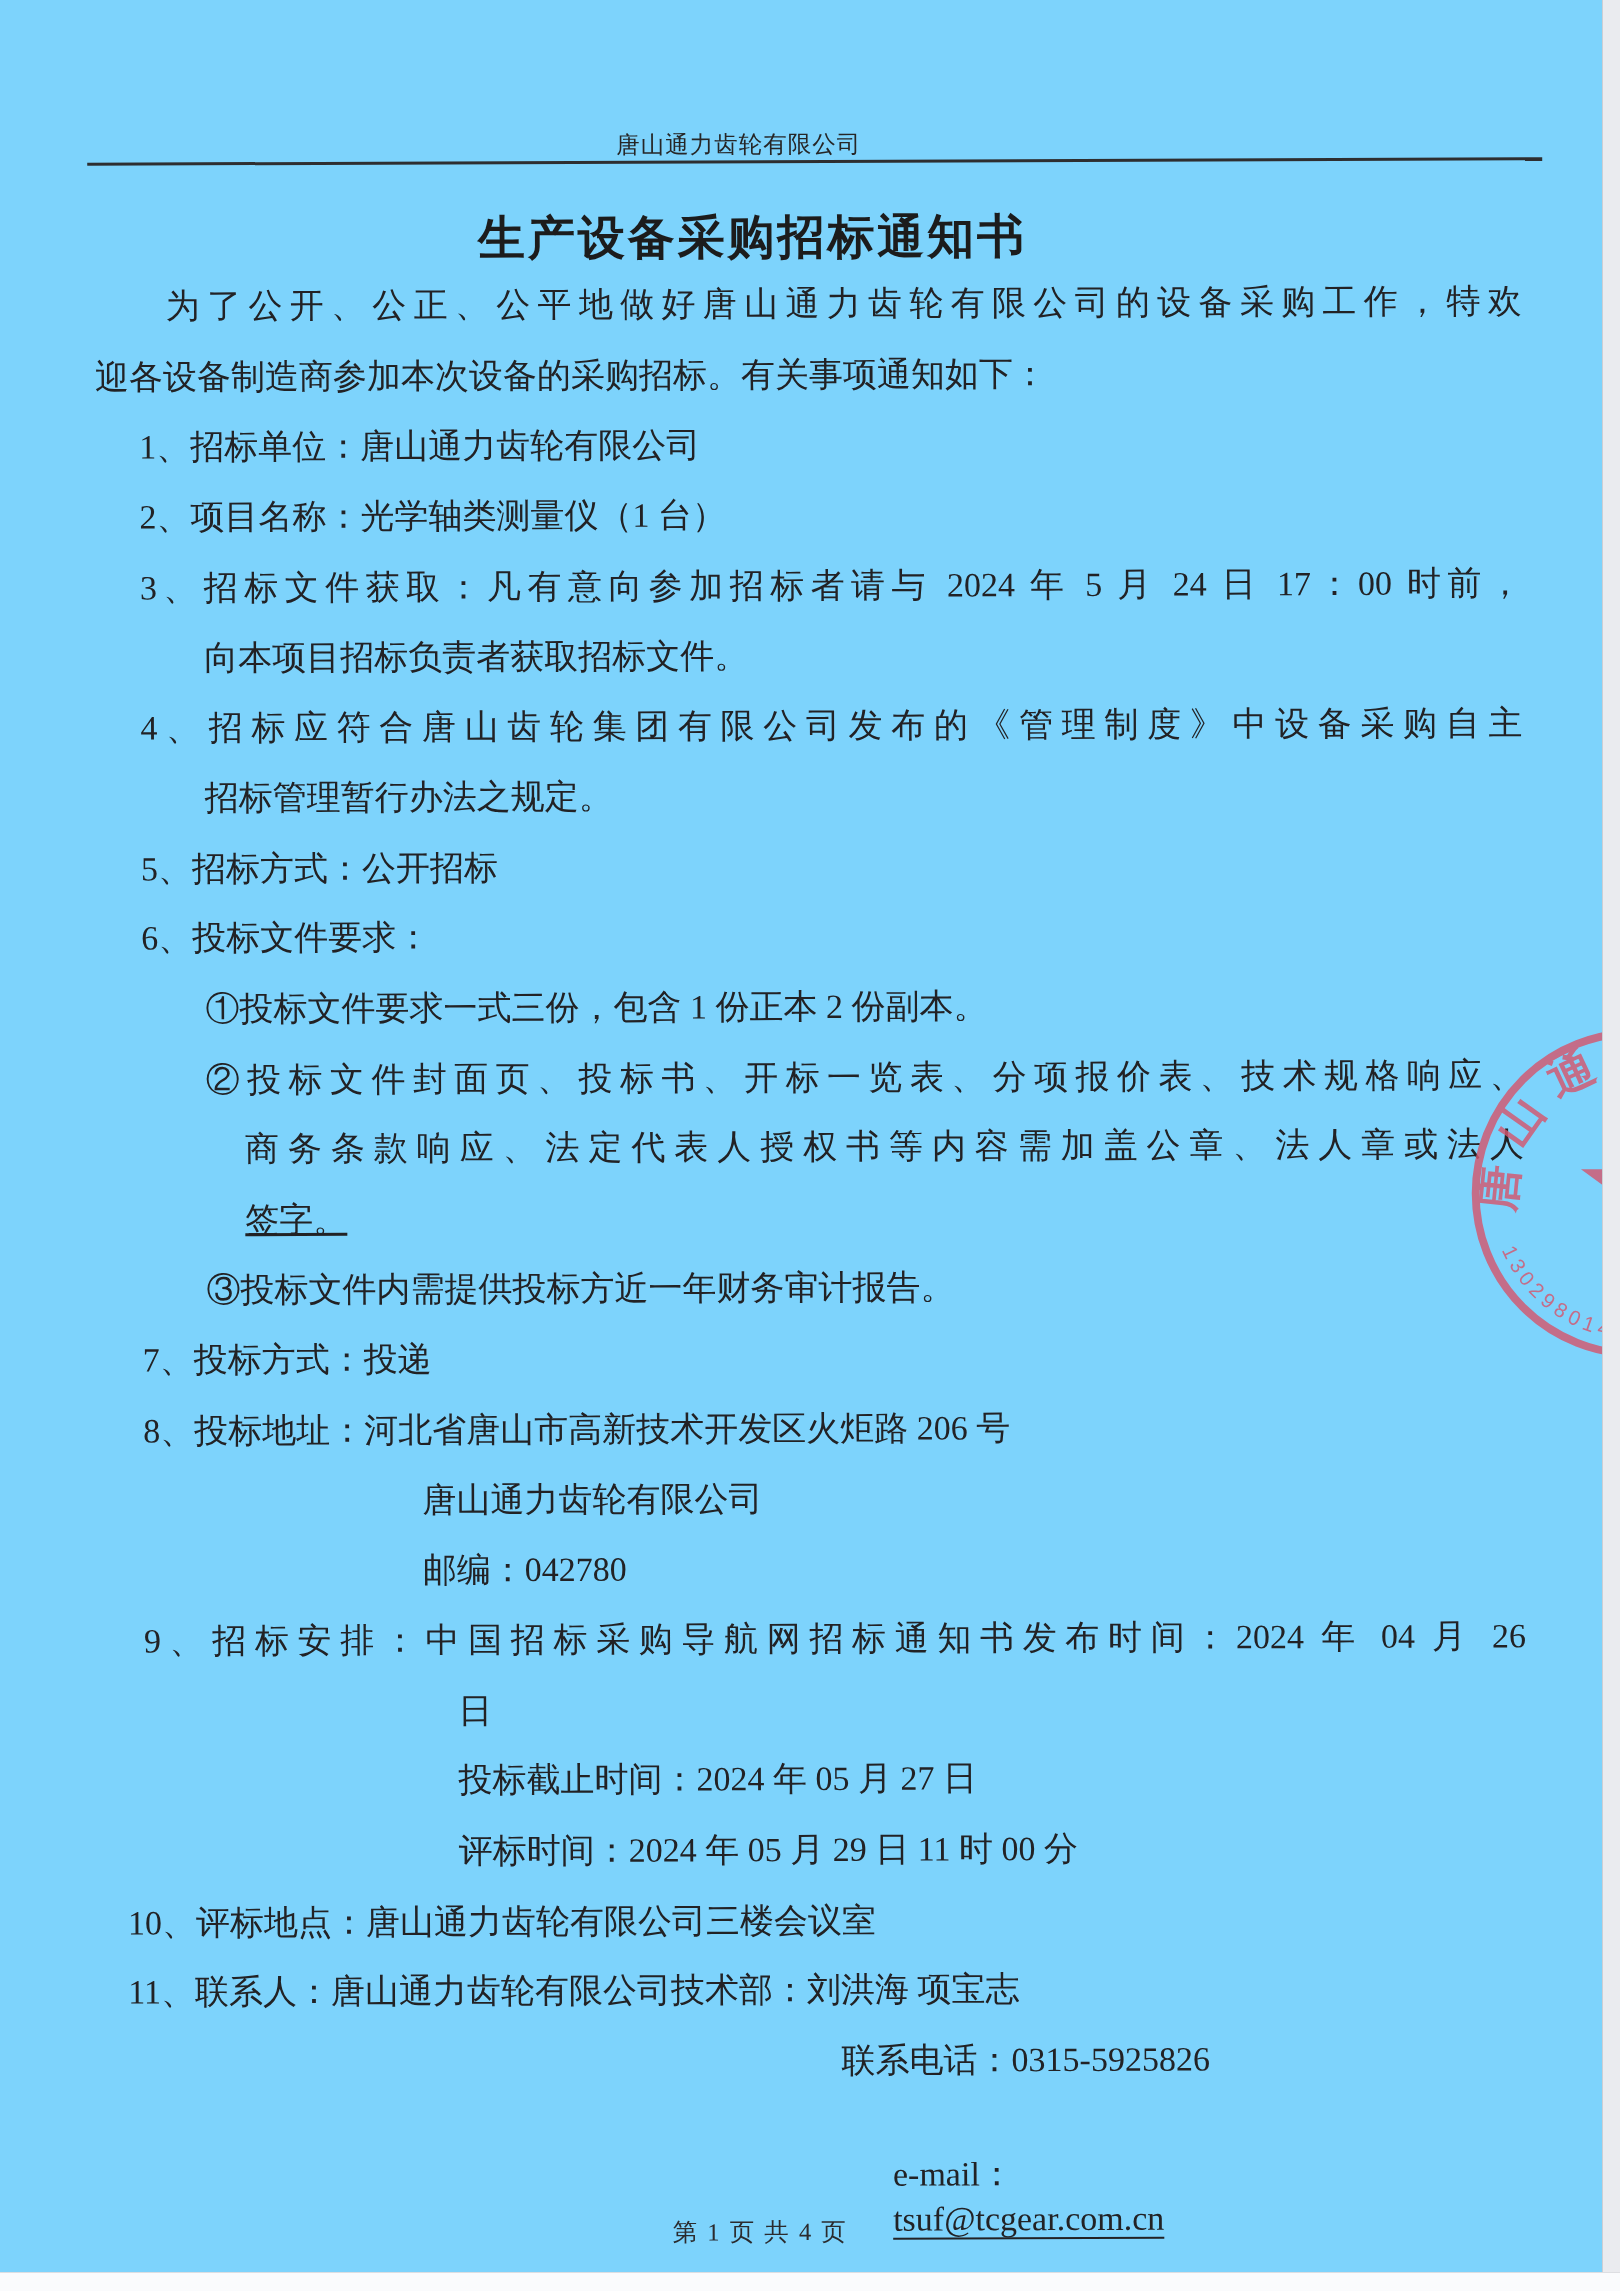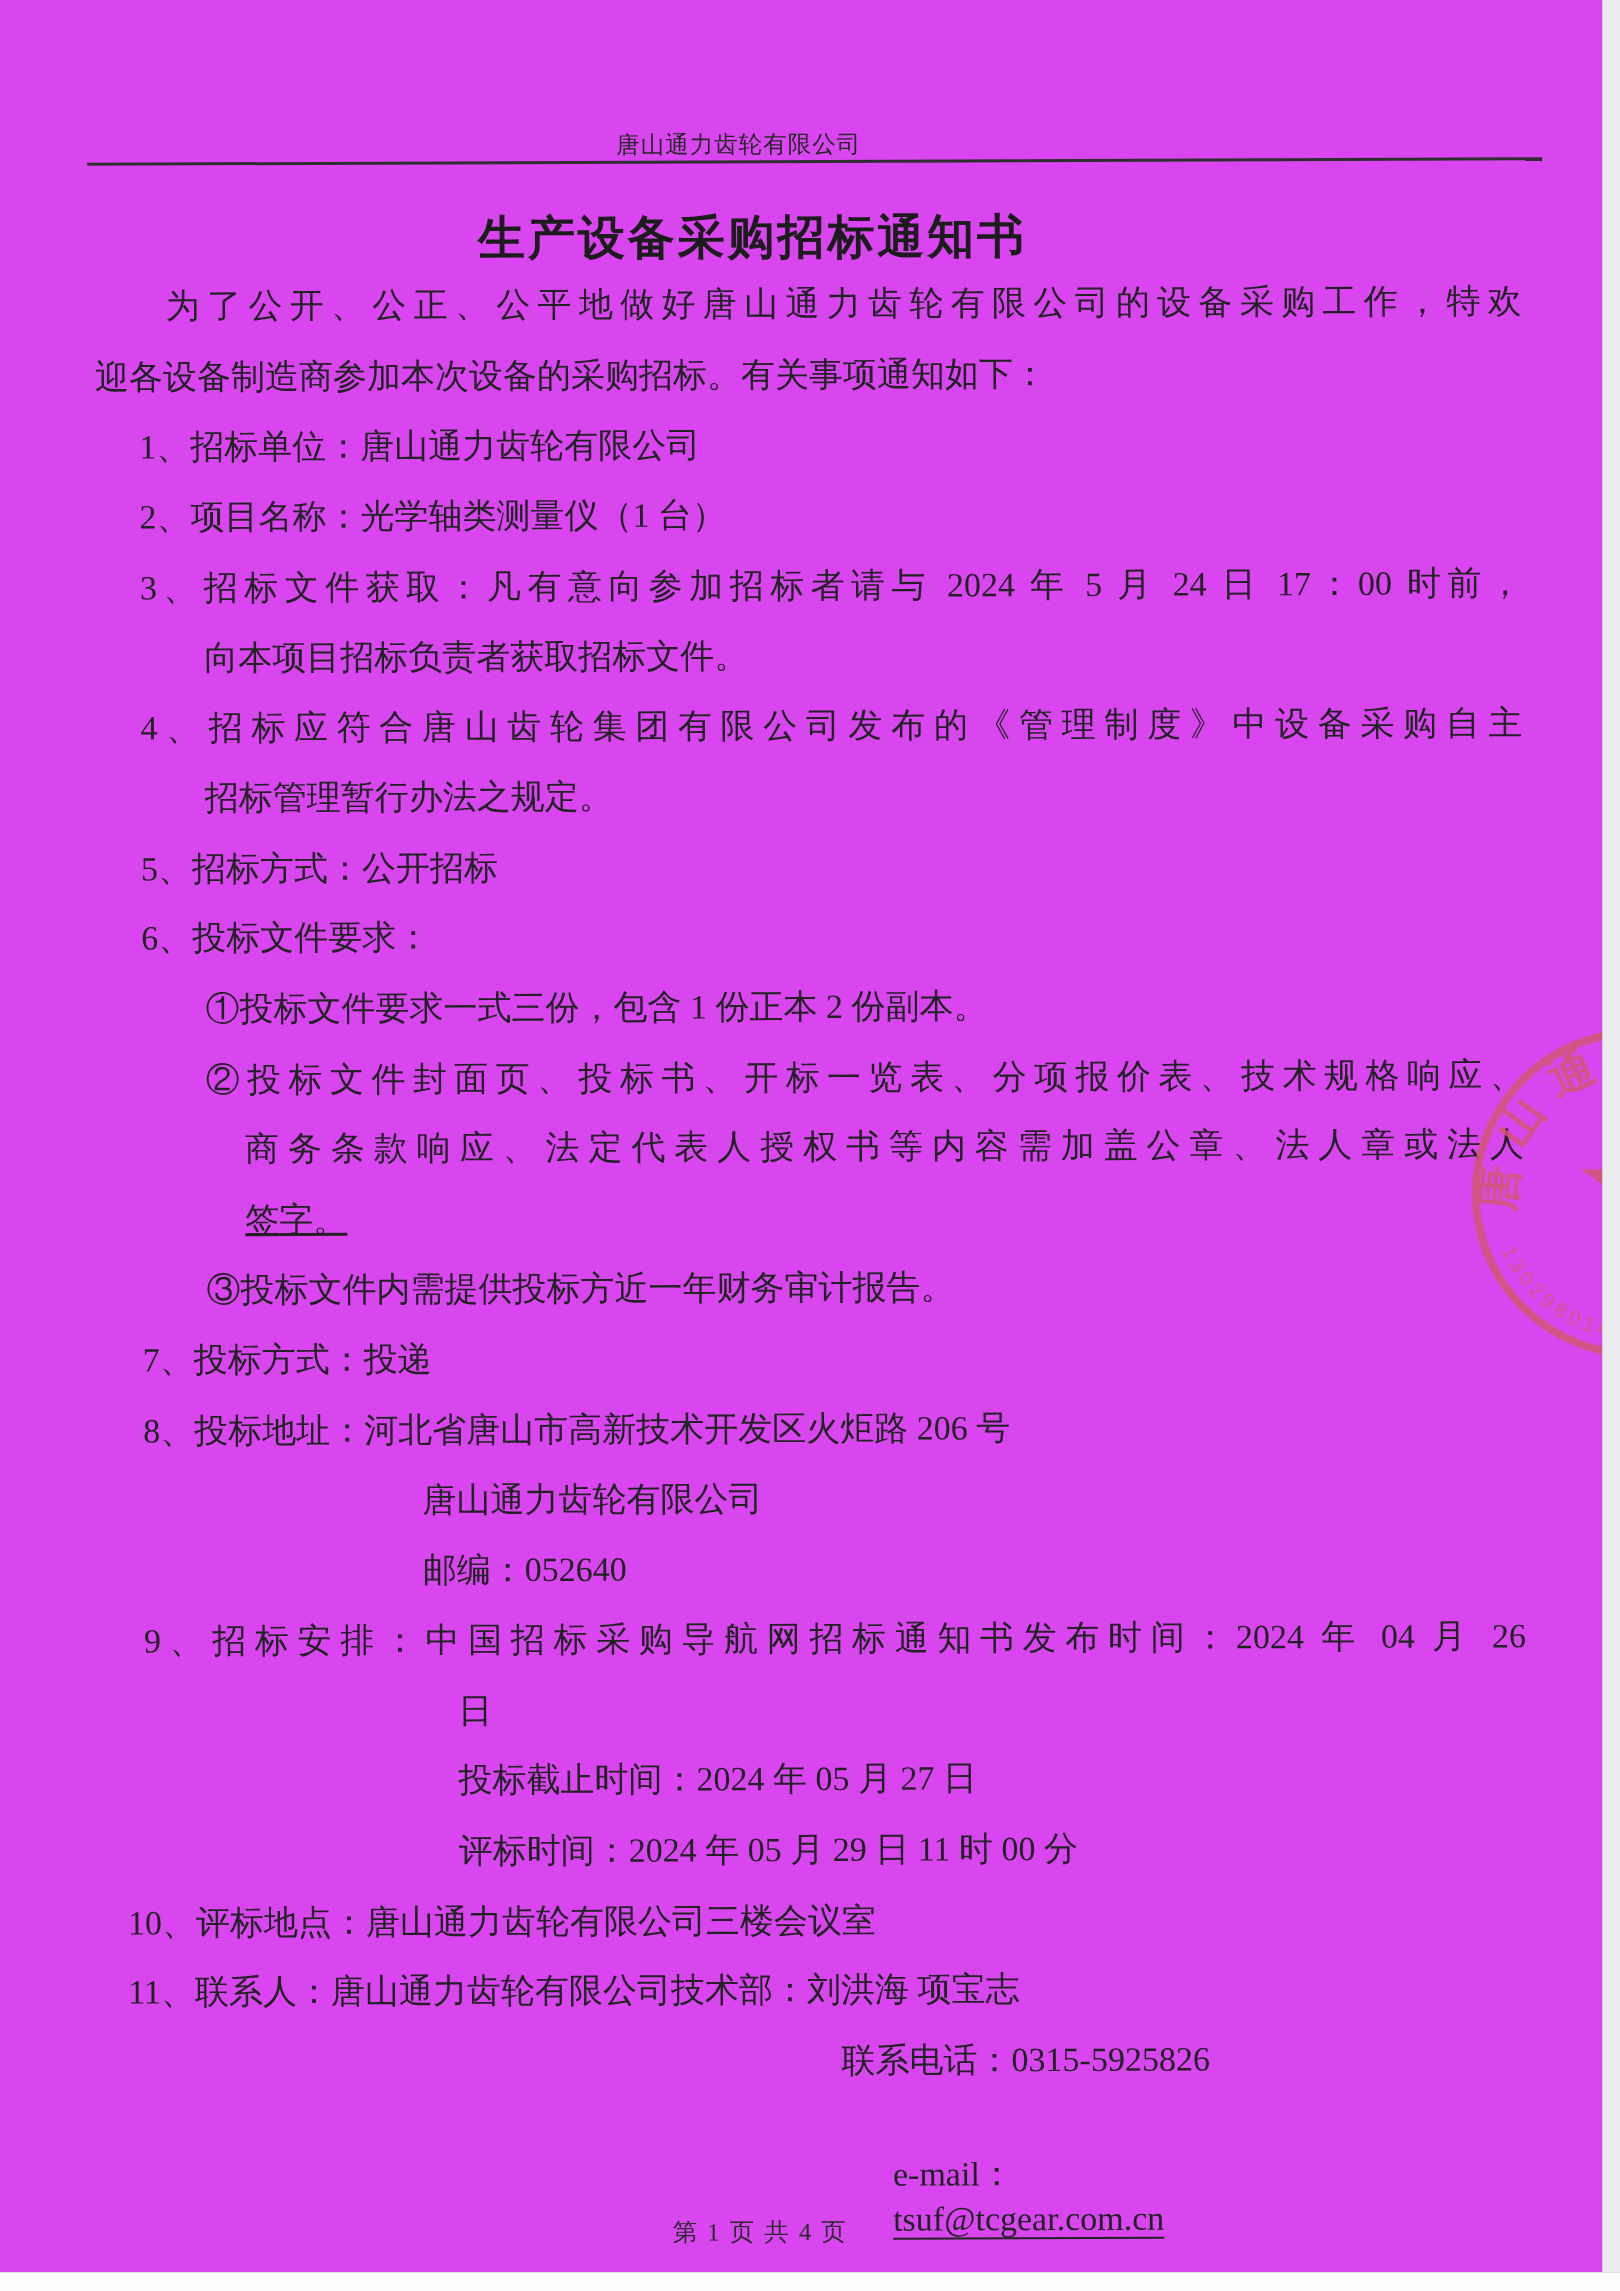--- a/index.html
+++ b/index.html
@@ -1,19 +1,19 @@
 <!DOCTYPE html>
 <html><head>
 <meta charset="utf-8">
 <style>
   html,body{margin:0;padding:0;background:#d9dadd;}
   .page{
     position:relative;
     width:1620px;height:2292px;
-    background:#d946ef;
+    background:#7dd3fc;
     overflow:hidden;
     font-family:"Liberation Serif","DejaVu Serif",serif;
     color:#262626;
   }
   .content{position:absolute;inset:0;transform:rotate(-0.22deg);transform-origin:50% 50%;}
   .company-header{
     position:absolute;top:128px;left:0;width:1485px;
     text-align:center;font-size:23.5px;letter-spacing:1px;
     font-family:"Liberation Sans","DejaVu Sans",sans-serif;
   }
@@ -90,21 +90,21 @@
     <div class="ln" style="top:984px;left:206px;">①投标文件要求一式三份，包含 1 份正本 2 份副本。</div>
     <div class="ln just" style="top:1055px;left:206px;width:1318px;">②投标文件封面页、投标书、开标一览表、分项报价表、技术规格响应、</div>
     <div class="ln just" style="top:1124px;left:245px;width:1279px;">商务条款响应、法定代表人授权书等内容需加盖公章、法人章或法人</div>
     <div class="ln" style="top:1195px;left:245px;text-decoration:underline;">签字。</div>
     <div class="ln" style="top:1265px;left:206px;">③投标文件内需提供投标方近一年财务审计报告。</div>
 
     <div class="ln" style="top:1335px;left:142px;">7、投标方式：投递</div>
 
     <div class="ln" style="top:1406px;left:142px;">8、投标地址：河北省唐山市高新技术开发区火炬路 206 号</div>
     <div class="ln" style="top:1476px;left:421px;">唐山通力齿轮有限公司</div>
-    <div class="ln" style="top:1546px;left:421px;">邮编：052640</div>
+    <div class="ln" style="top:1546px;left:421px;">邮编：042780</div>
 
     <div class="ln just" style="top:1616px;left:142px;width:1382px;">9、招标安排：中国招标采购导航网招标通知书发布时间：2024 年 04 月 26</div>
     <div class="ln" style="top:1687px;left:456px;">日</div>
     <div class="ln" style="top:1756px;left:456px;">投标截止时间：2024 年 05 月 27 日</div>
     <div class="ln" style="top:1827px;left:456px;">评标时间：2024 年 05 月 29 日 11 时 00 分</div>
 
     <div class="ln" style="top:1898px;left:125px;">10、评标地点：唐山通力齿轮有限公司三楼会议室</div>
     <div class="ln" style="top:1967px;left:125px;">11、联系人：唐山通力齿轮有限公司技术部：刘洪海 项宝志</div>
 
     <div class="ln" style="top:2038px;left:838px;">联系电话：0315-5925826</div>

